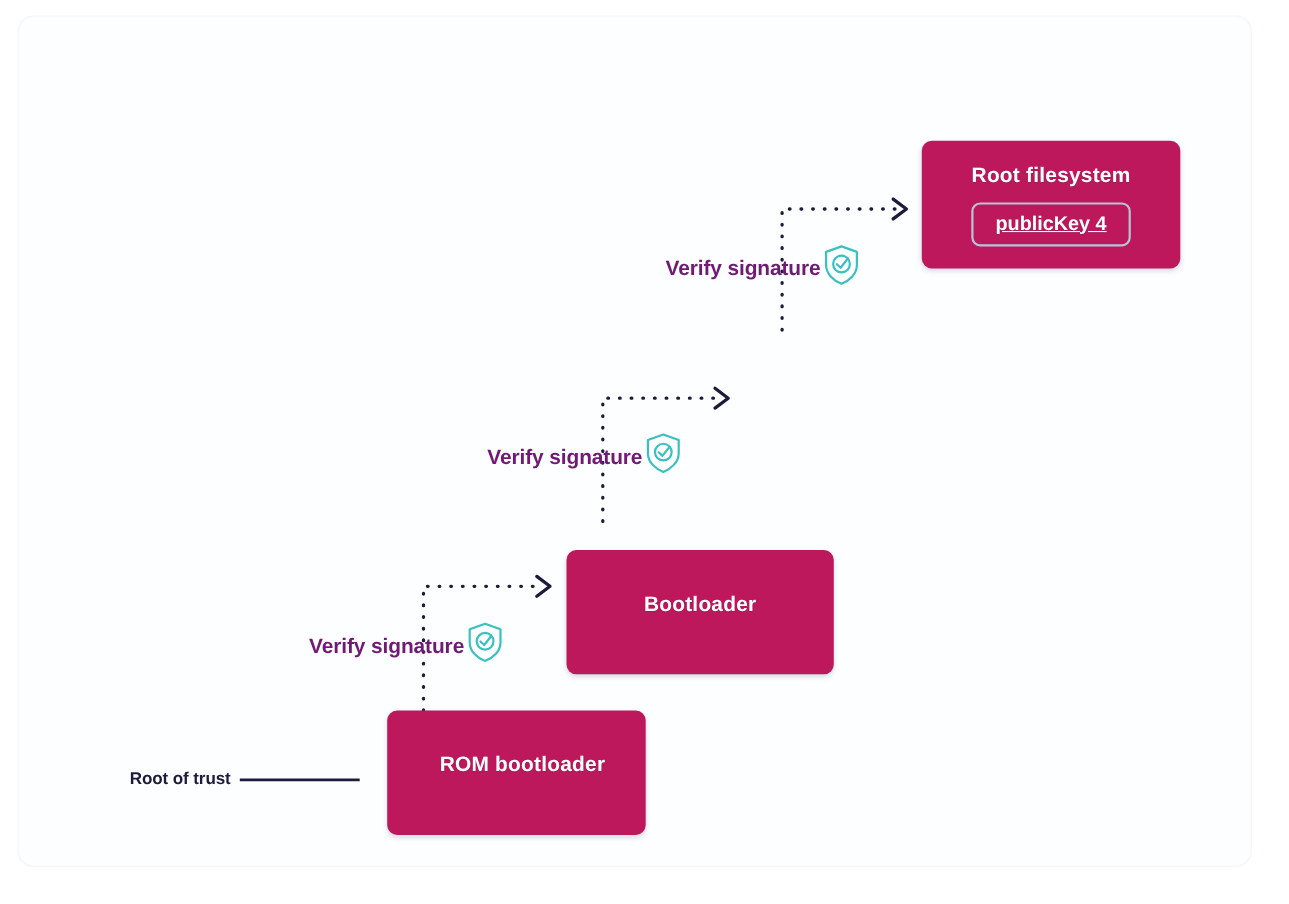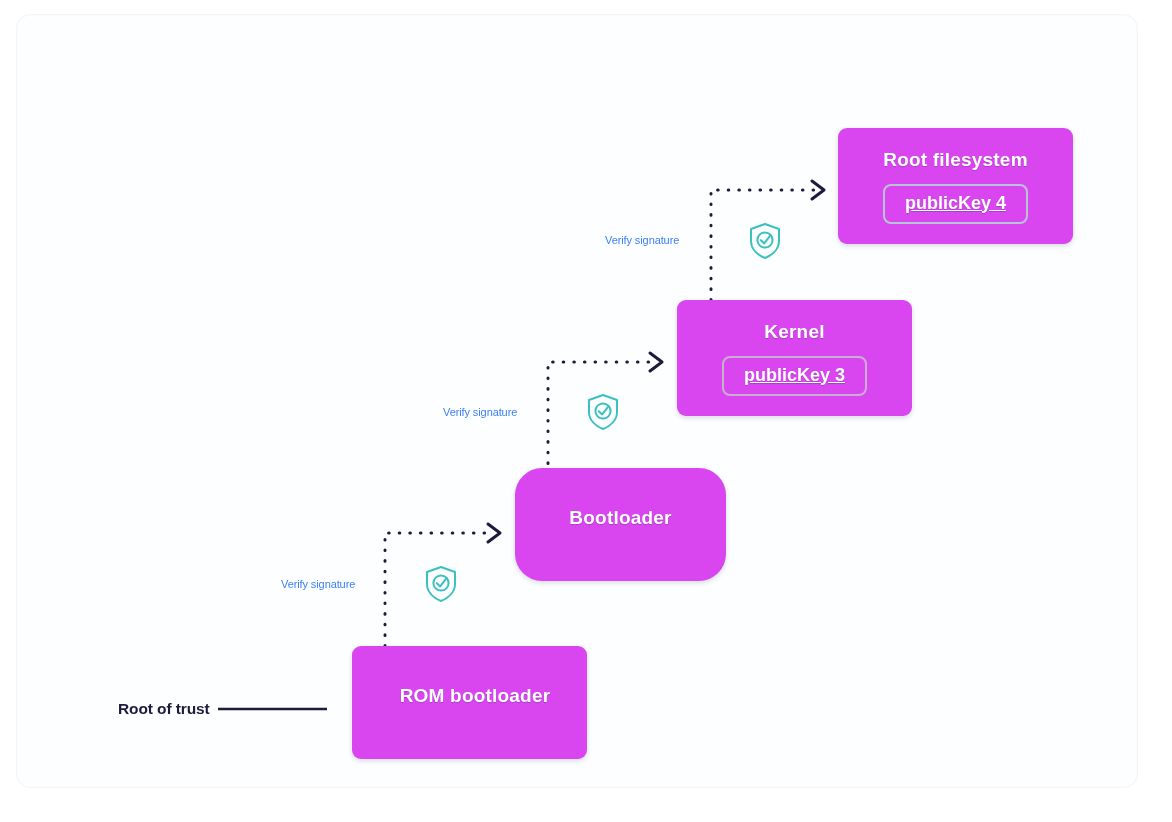--- a/index.html
+++ b/index.html
@@ -38,21 +38,21 @@
     left: 0;
     top: 0;
     width: 1172px;
     height: 822px;
     overflow: visible;
   }
 
   
   .stage-box {
     position: absolute;
-    background: #d946ef;
+    background: #be185d;
     border-radius: 9px;
     box-shadow: 0 2px 5px rgba(40,60,100,0.18);
     display: flex;
     flex-direction: column;
     align-items: center;
     justify-content: center;
     box-sizing: border-box;
     text-align: right;
   }
   .stage-title {
@@ -77,23 +77,23 @@
     text-decoration: underline;
   }
   .key-grey   { border: 2px solid #b9bfc6; }
   .key-bluegr { border: 2px solid #9fb5d4; }
   .key-pink   { border: 2px solid #c9aed2; }
   .key-light  { border: 2px solid #b7c4d8; }
 
   
   .verify-label {
     position: absolute;
-    color: #3b82f6;
-    font-size: 11px;
-    font-weight: normal;
+    color: #701a75;
+    font-size: 19px;
+    font-weight: bold;
     white-space: nowrap;
     letter-spacing: -0.1px;
   }
   .shield-icon {
     position: absolute;
   }
   .root-label {
     position: absolute;
     color: #1d1b3c;
     font-size: 15.5px;
@@ -156,27 +156,23 @@
       <path d="M17 2 L31 7 V19 C31 27 24.5 33 17 36 C9.5 33 3 27 3 19 V7 Z" fill="none" stroke="#3bc0c0" stroke-width="2" stroke-linejoin="round"></path>
       <circle cx="17" cy="18" r="7.6" fill="none" stroke="#3bc0c0" stroke-width="2"></circle>
       <path d="M12.8 18.2 L16.2 21.4 L22.6 13.2" fill="none" stroke="#3bc0c0" stroke-width="2" stroke-linecap="round" stroke-linejoin="round"></path>
     </svg>
   </div>
 
   <div class="stage-box" style="left:352px; top:646px; width:235px; height:113px;padding-left:11px;">
     <div class="stage-title">ROM bootloader</div>
   </div>
 
-  <div class="stage-box" style="left:515px; top:468px; width:211px; height:113px;border-radius:27px;">
+  <div class="stage-box" style="left:515px; top:500px; width:243px; height:113px;">
     <div class="stage-title">Bootloader</div>
   </div>
 
-  <div class="stage-box" style="left:677px; top:300px; width:235px; height:116px;">
-    <div class="stage-title">Kernel</div>
-    <div class="key-chip key-pink">publicKey 3</div>
-  </div>
 
   <div class="stage-box" style="left:838px; top:128px; width:235px; height:116px;">
     <div class="stage-title">Root filesystem</div>
     <div class="key-chip key-light">publicKey 4</div>
   </div>
 
 </div>
 
 </body></html>

